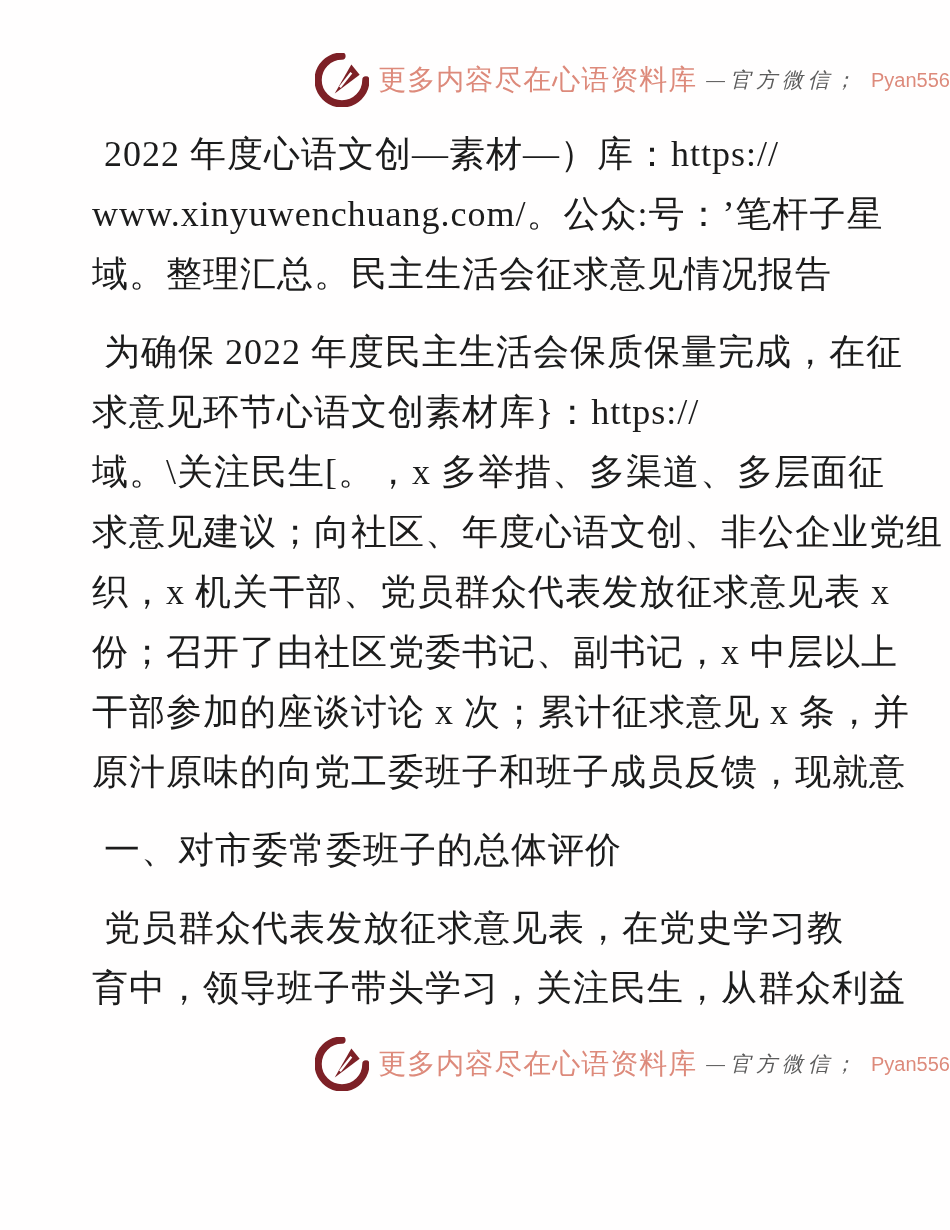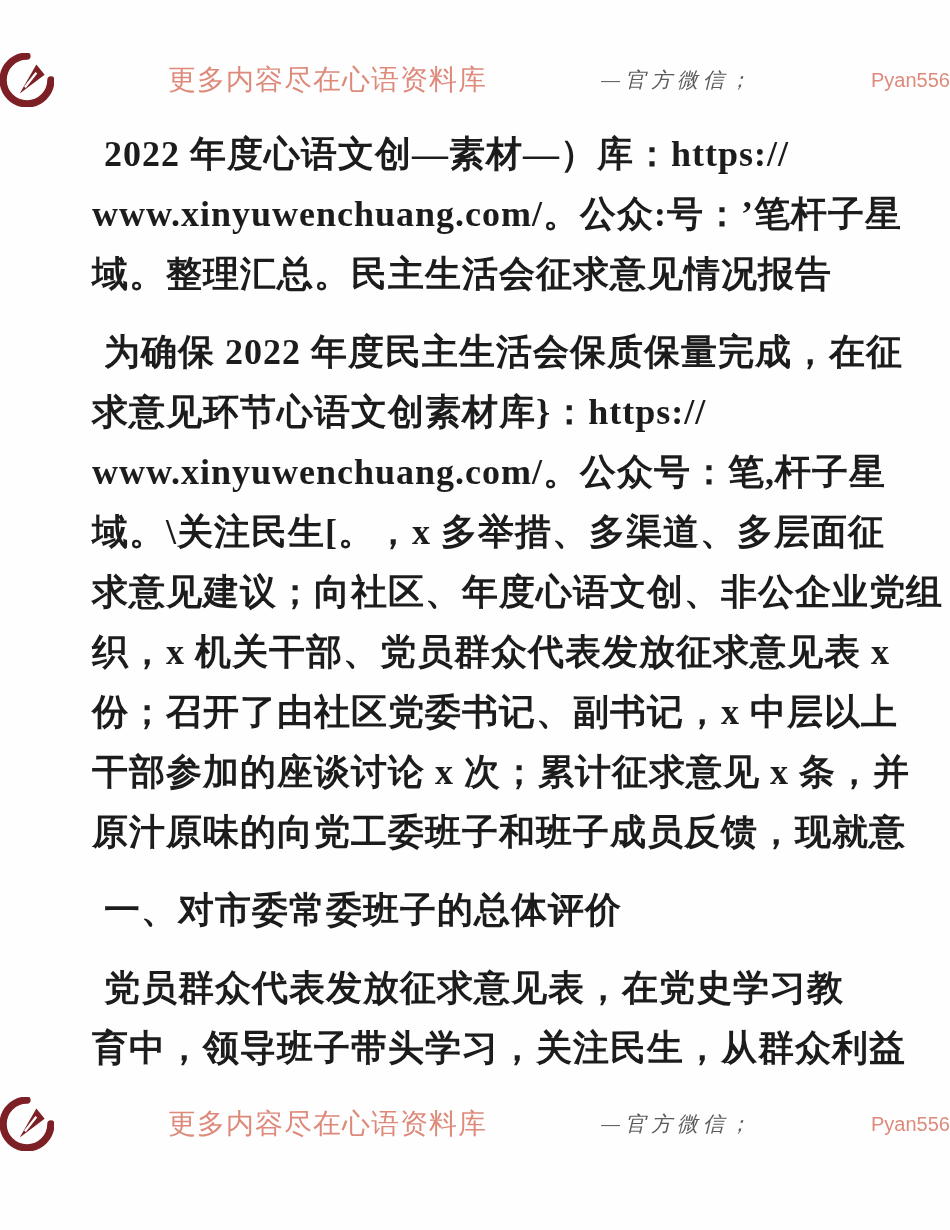--- a/index.html
+++ b/index.html
@@ -15,21 +15,21 @@
     width: 950px;
     height: 1230px;
     background: #fffefe;
     padding-top: 52px;
     font-family: "Liberation Serif", "DejaVu Serif", serif;
   }
   
   .watermark {
     display: flex;
     align-items: center;
-    justify-content: space-between;
+    justify-content: flex-end;
     gap: 9px;
     height: 56px;
   }
   .watermark .logo svg {
     width: 54px;
     height: 54px;
     display: block;
   }
   .watermark .brand {
     font-size: 28px;
@@ -51,21 +51,20 @@
     margin-left: 2px;
   }
   
   .doc {
     margin-top: 16px;
     padding: 0 47px 0 92px;
     font-size: 36px;
     line-height: 60px;
     letter-spacing: 1px;
     color: var(--ink, #1c1c1c);
-    font-weight: bold;
   }
   .para {
     margin: 0 0 18px 0;
   }
   .para.heading {
     margin: 14px 0 18px 0;
   }
   .line {
     white-space: pre;
     height: 60px;
@@ -99,21 +98,20 @@
 
   <div class="doc" id="doc-body">
       <div class="para paragraph">
         <div class="line first">2022 年度心语文创—素材—）库：https://</div>
         <div class="line">www.xinyuwenchuang.com/。公众:号：’笔杆子星</div>
         <div class="line">域。整理汇总。民主生活会征求意见情况报告</div>
       </div>
       <div class="para paragraph">
         <div class="line first">为确保 2022 年度民主生活会保质保量完成，在征</div>
         <div class="line">求意见环节心语文创素材库}：https://</div>
-        <div class="line">www.xinyuwenchuang.com/。公众号：笔,杆子星</div>
         <div class="line">域。\关注民生[。，x 多举措、多渠道、多层面征</div>
         <div class="line">求意见建议；向社区、年度心语文创、非公企业党组</div>
         <div class="line">织，x 机关干部、党员群众代表发放征求意见表 x</div>
         <div class="line">份；召开了由社区党委书记、副书记，x 中层以上</div>
         <div class="line">干部参加的座谈讨论 x 次；累计征求意见 x 条，并</div>
         <div class="line">原汁原味的向党工委班子和班子成员反馈，现就意</div>
       </div>
       <div class="para heading">
         <div class="line first">一、对市委常委班子的总体评价</div>
       </div>

